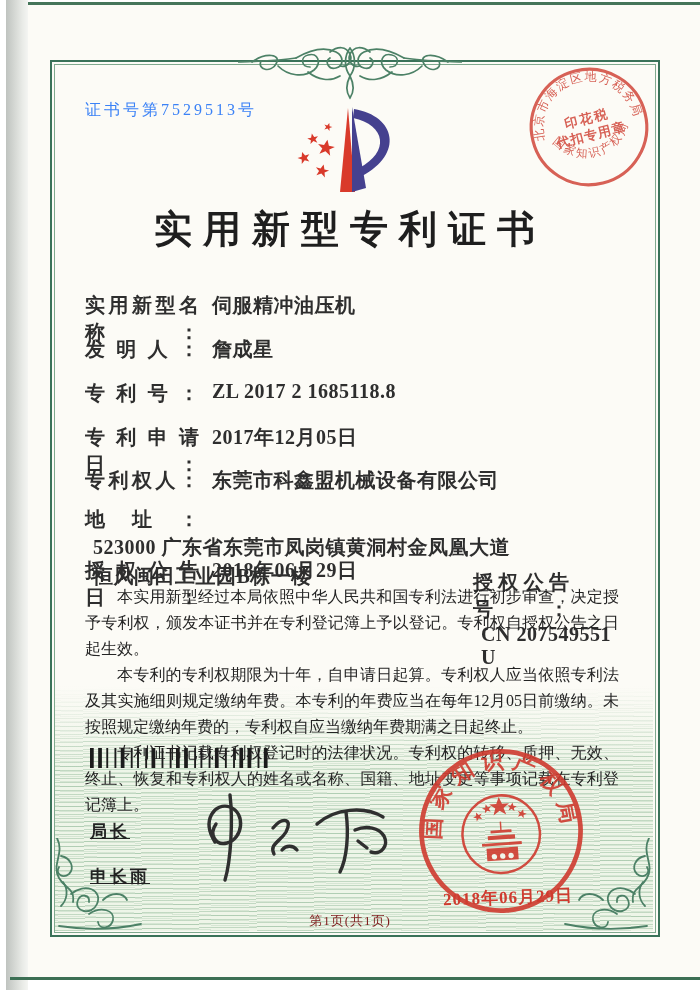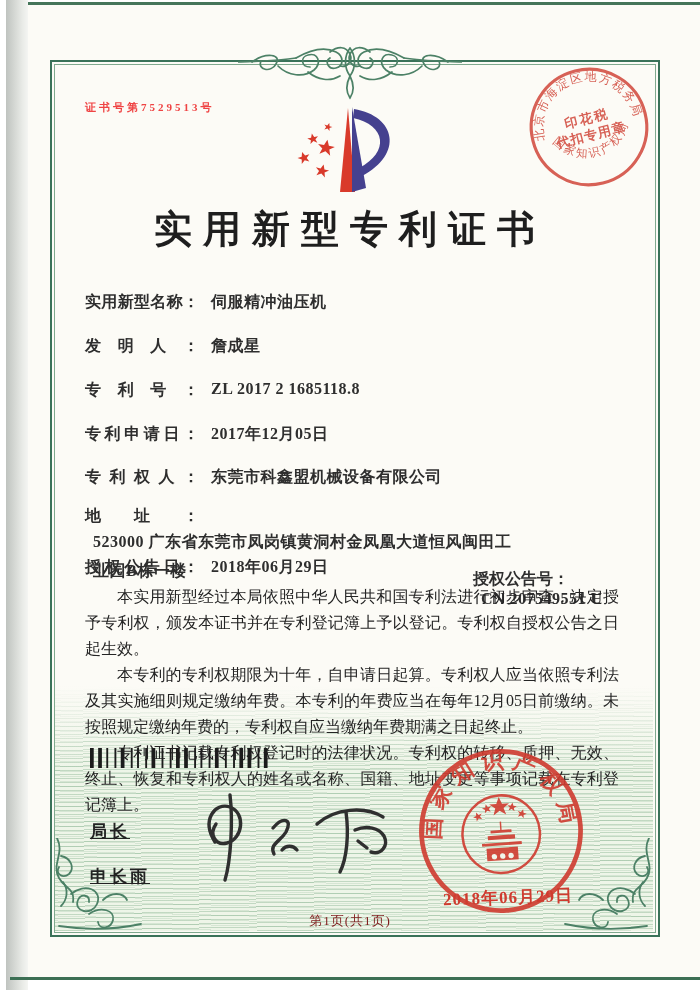--- a/index.html
+++ b/index.html
@@ -11,28 +11,28 @@
   .edge-line-top{position:absolute;left:28px;right:0;top:2px;height:3px;background:#45755a;}
   .edge-line-bottom{position:absolute;left:10px;right:0;top:977px;height:3px;background:#3c6f54;}
   .frame{position:absolute;left:50px;top:60px;width:606px;height:873px;border:2.5px solid #3a7259;}
   .frame-inner{position:absolute;inset:2px;border:1px solid #7fa98e;}
   .guilloche{position:absolute;left:54px;top:686px;width:599px;height:245px;
         background-color:#eef5e8;
         background-image:
           linear-gradient(180deg,#fcfbf6 0%,rgba(252,251,246,0) 34%),
           repeating-linear-gradient(179deg,rgba(90,150,105,.30) 0 1px,rgba(255,255,255,0) 1px 4px),
           repeating-linear-gradient(181.5deg,rgba(90,150,105,.16) 0 1px,rgba(255,255,255,0) 1px 5px);}
-  .cert-number{position:absolute;left:85px;top:100px;font-size:11px;letter-spacing:3px;
-        font-weight:700;color:#ef4444;}
+  .cert-number{position:absolute;left:85px;top:100px;font-size:16px;letter-spacing:3px;
+        font-weight:400;color:#3b82f6;}
   .logo{position:absolute;left:262px;top:92px;width:176px;height:106px;}
   .tax-stamp{position:absolute;left:526px;top:64px;width:126px;height:126px;
         transform:rotate(-14deg);opacity:.82;}
   .title{position:absolute;left:0;top:204px;width:100%;text-align:center;
         font-size:38px;font-weight:bold;letter-spacing:11px;color:#1e1e1e;}
-  .row{position:absolute;left:85px;width:545px;font-size:16px;font-weight:600;color:#2e2e2e;}
+  .row{position:absolute;left:85px;width:545px;font-size:20px;font-weight:600;color:#2e2e2e;}
   .lbl{display:inline-block;width:114px;text-align:justify;text-align-last:justify;
         vertical-align:top;}
   .val{display:inline-block;margin-left:8px;vertical-align:top;letter-spacing:.5px;}
   .val-wrap{width:420px;line-height:29px;}
   .grant-no{position:absolute;left:388px;top:12px;}
   .grant-no .lbl{width:96px;}
   .body-text{position:absolute;left:85px;top:584px;width:534px;font-size:16px;
         line-height:26px;text-align:justify;color:#242424;}
   .body-text p{margin:0;text-indent:2em;}
   .barcode{position:absolute;left:90px;top:748px;width:182px;height:20px;}

